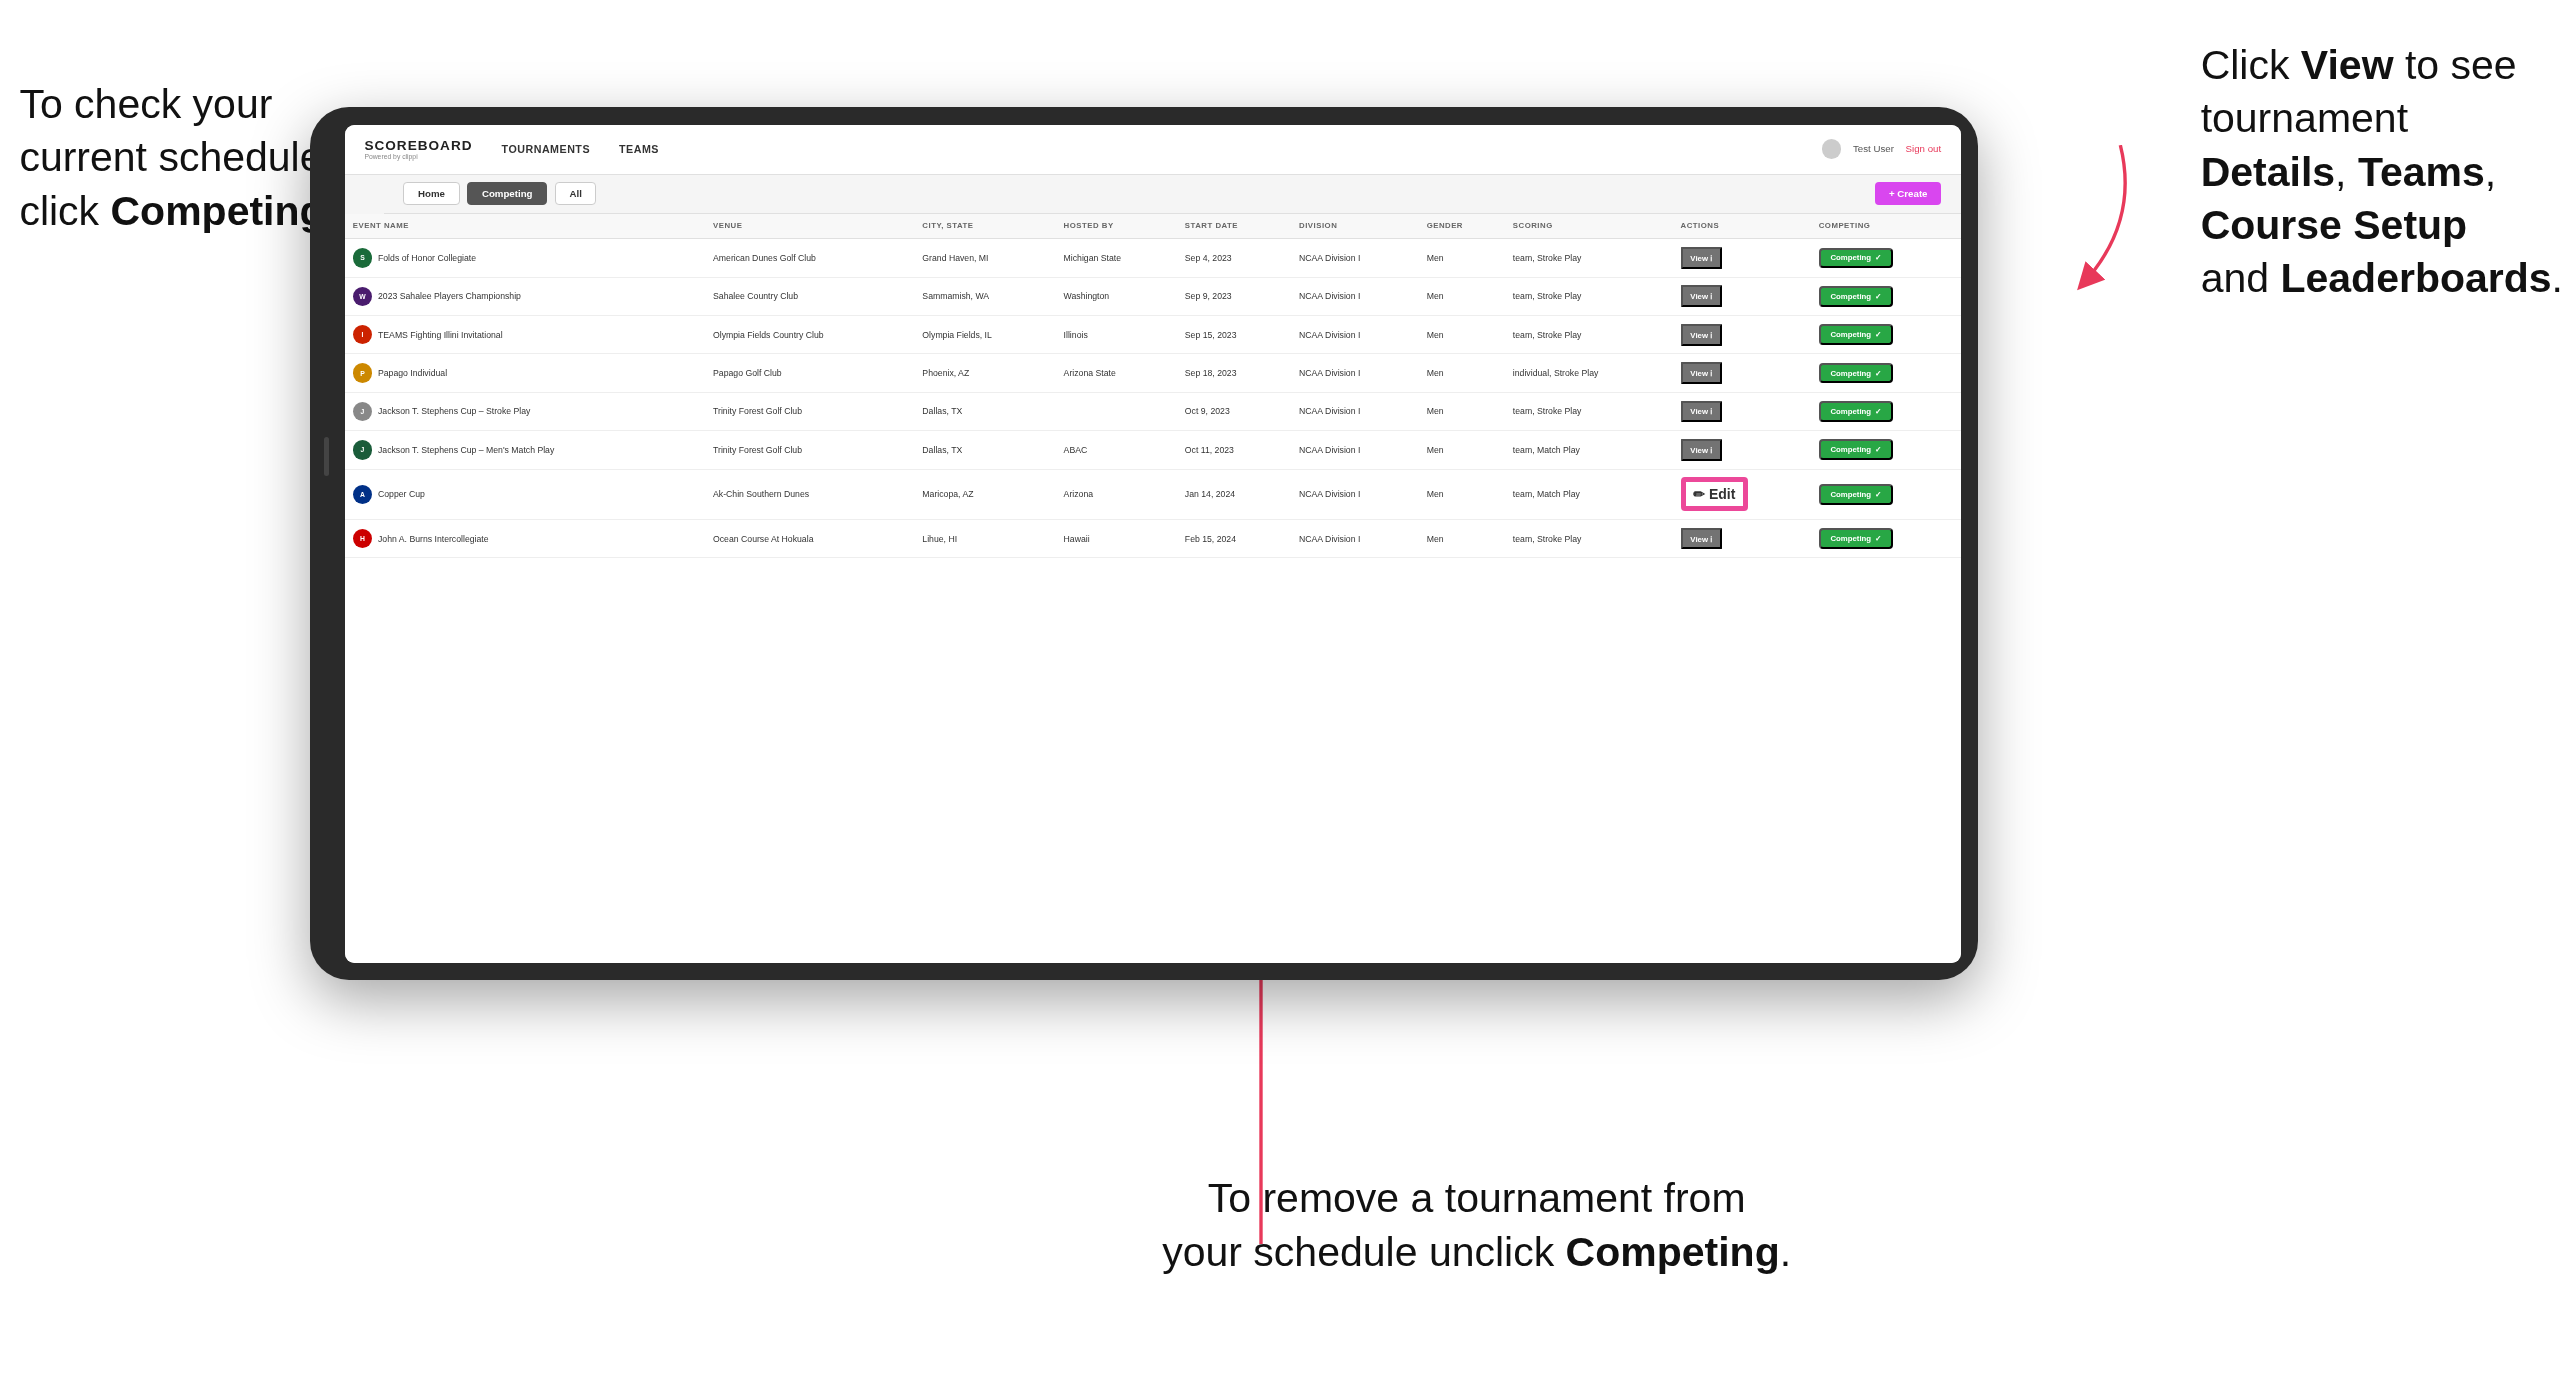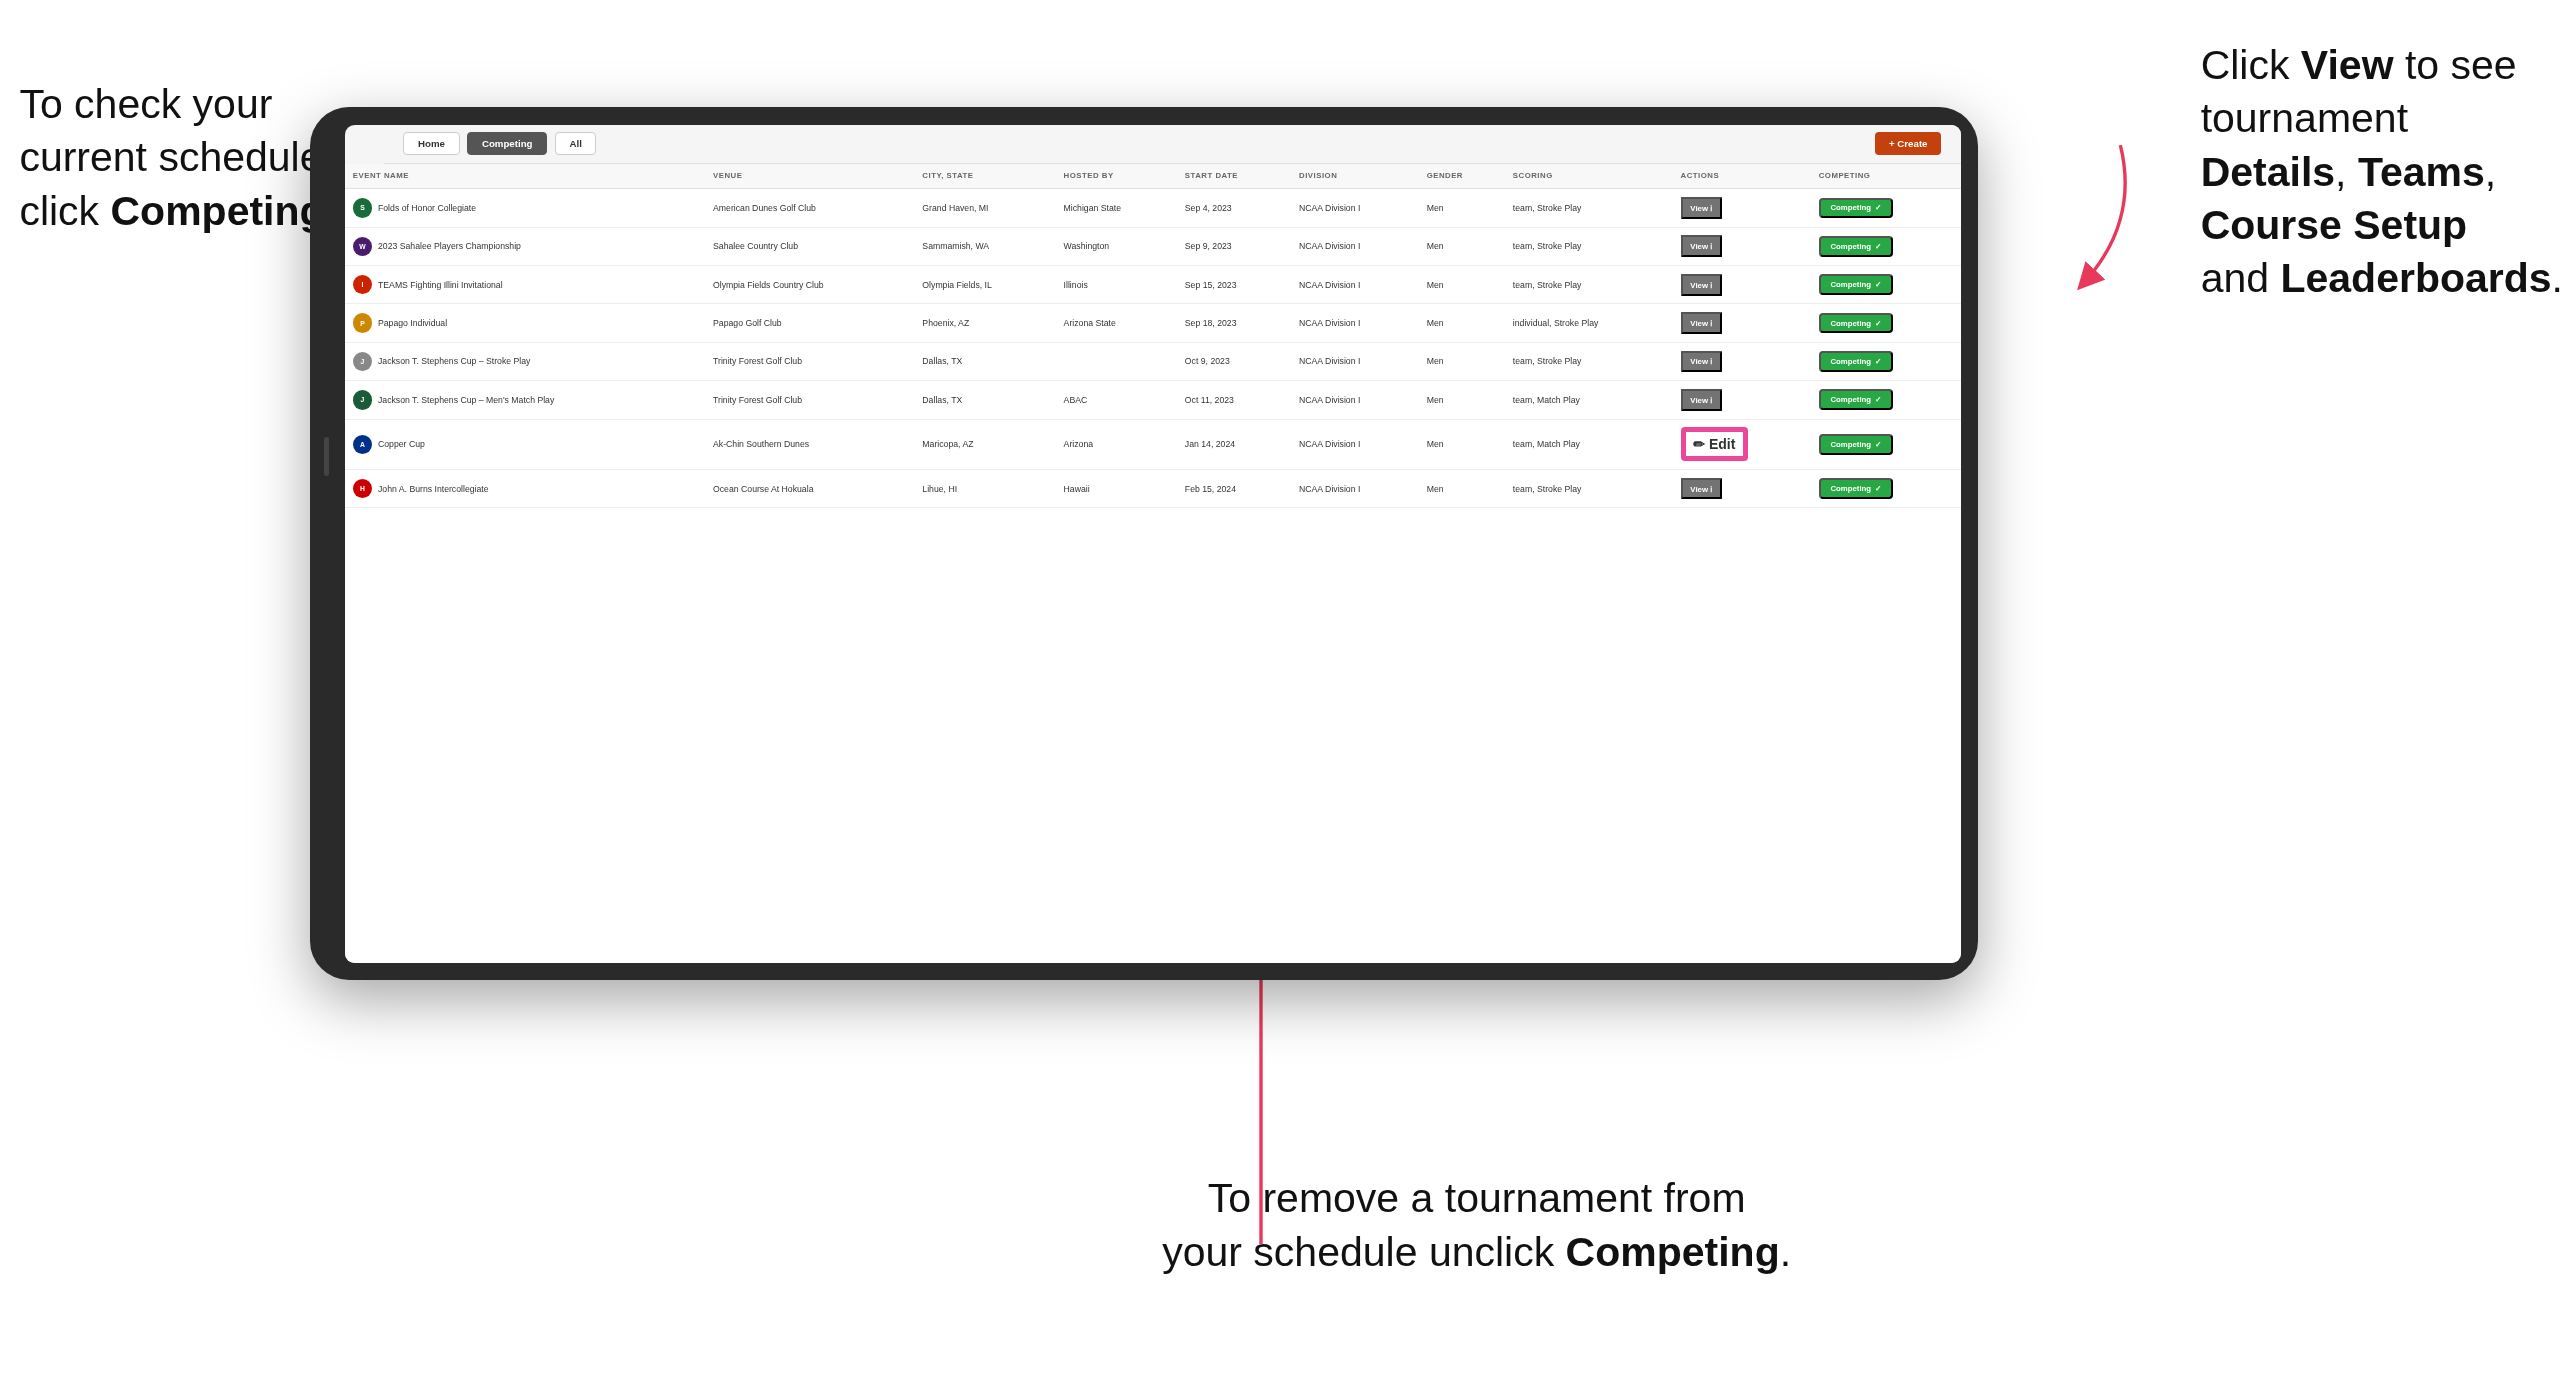--- a/index.html
+++ b/index.html
@@ -150,21 +150,21 @@
       color: #333;
     }
     .filter-btn.active {
       background: #555;
       color: #fff;
       border-color: #555;
     }
     .filter-spacer { flex: 1; }
     .create-btn {
       padding: 5.8px 13.6px;
-      background: #c2410c;
+      background: #d946ef;
       color: #fff;
       border: none;
       border-radius: 3.9px;
       font-size: 9.7px;
       font-weight: 700;
       cursor: pointer;
     }
 
     
     .table-container {
@@ -311,20 +311,35 @@
       <polygon points="0 8, 8 8, 4 0" fill="#e8395a"></polygon>
     </marker>
   </defs>
   <line x1="30" y1="480" x2="30" y2="20" stroke="#e8395a" stroke-width="3.5" marker-end="url(#arrowhead3)"></line>
 </svg>
 
 <div class="tablet">
   <div class="tablet-side-btn"></div>
   <div class="tablet-screen">
 
+    <div class="nav-bar">
+      <div class="nav-logo">
+        <span class="nav-logo-title">SCOREBOARD</span>
+        <span class="nav-logo-sub">Powered by clippi</span>
+      </div>
+      <div class="nav-links">
+        <span class="nav-link">TOURNAMENTS</span>
+        <span class="nav-link">TEAMS</span>
+      </div>
+      <div class="nav-right">
+        <span class="nav-user-icon"></span>
+        <span>Test User</span>
+        <span style="color:#e8395a; cursor:pointer;">Sign out</span>
+      </div>
+    </div>
 
     <div class="filter-bar">
       <button class="filter-btn">Home</button>
       <button class="filter-btn active">Competing</button>
       <button class="filter-btn">All</button>
       <div class="filter-spacer"></div>
       <button class="create-btn">+ Create</button>
     </div>
 
     <div class="table-container">

